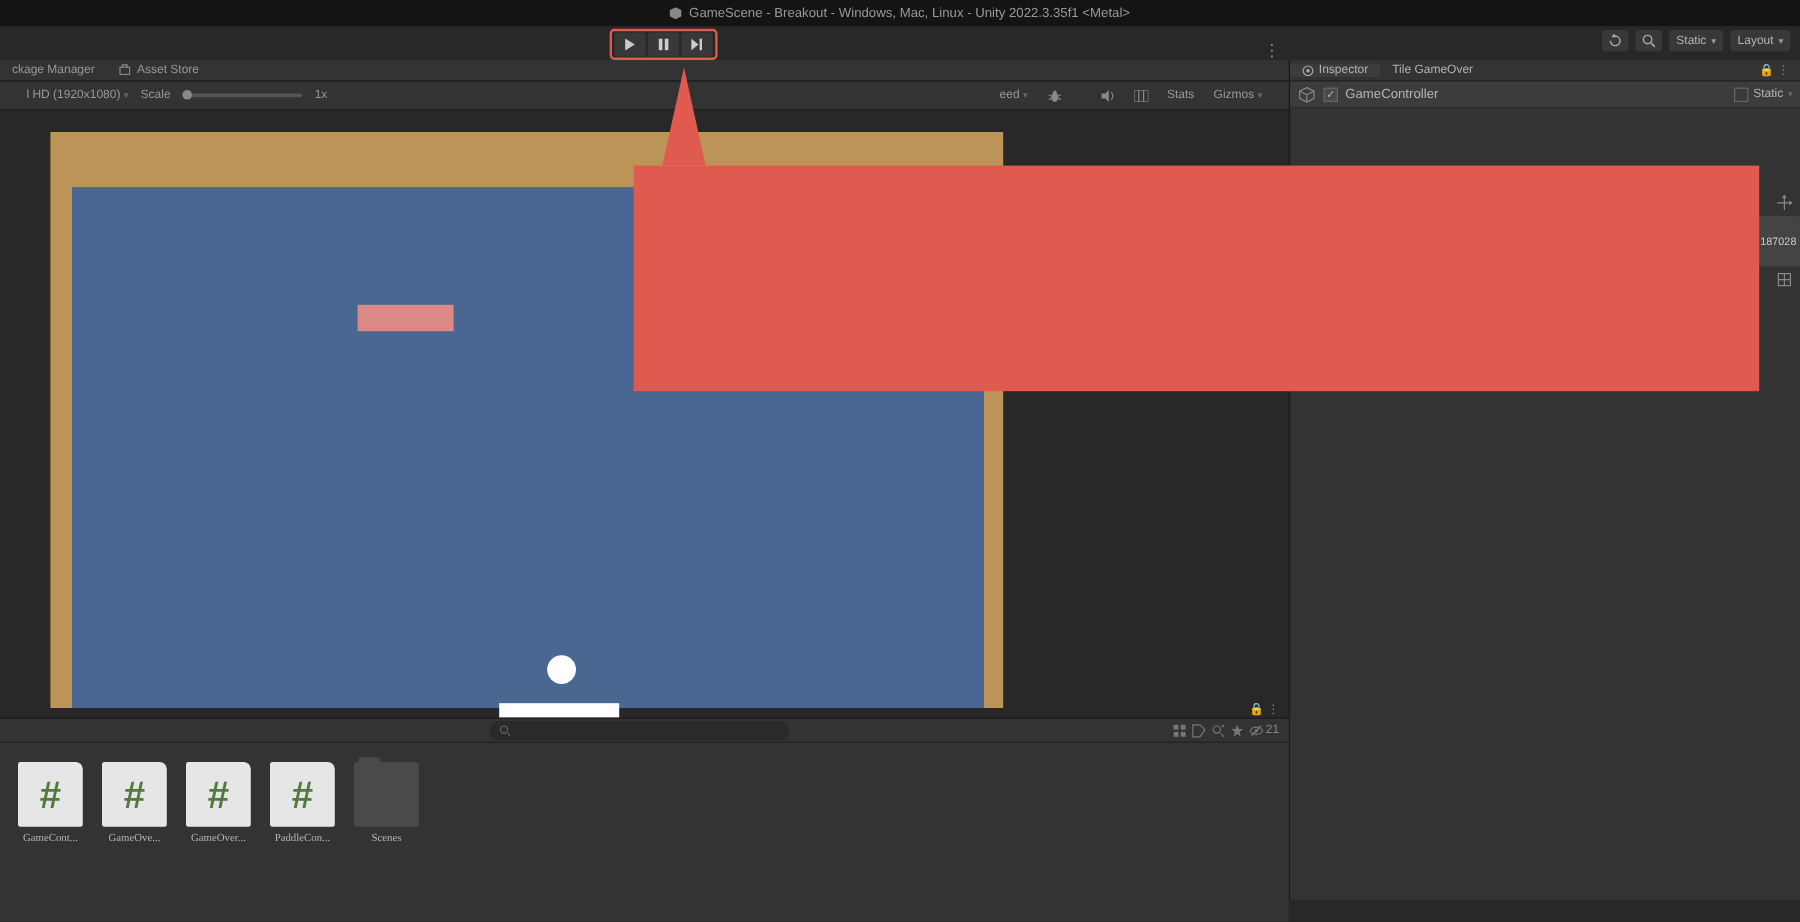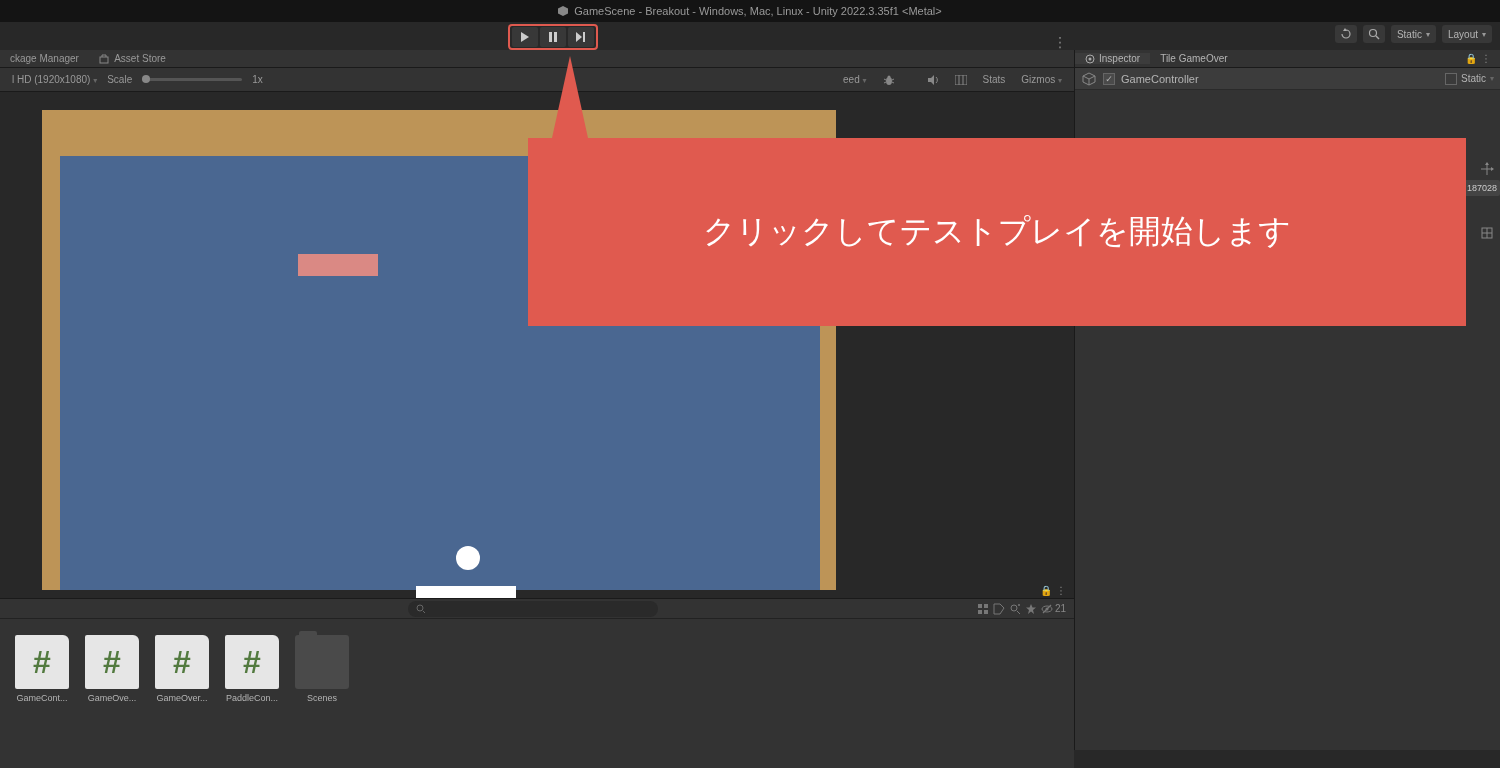--- a/index.html
+++ b/index.html
@@ -17,21 +17,21 @@
 .tool-icon-btn { width: 22px; height: 18px; background: #383838; border-radius: 3px; display: flex; align-items: center; justify-content: center; }
 .dropdown-btn { height: 18px; background: #383838; border-radius: 3px; display: flex; align-items: center; padding: 0 6px; font-size: 10px; gap: 4px; }
 .dropdown-btn::after { content: "▾"; font-size: 8px; color: #999; }
 
 .tabs-row { height: 18px; background: #333; display: flex; align-items: center; border-bottom: 1px solid #1a1a1a; }
 .tab-item { padding: 0 10px; font-size: 10px; color: #999; }
 
 .main-layout { display: flex; height: calc(100% - 68px); }
 .center-panel { flex: 1; display: flex; flex-direction: column; position: relative; }
 
-.game-toolbar { height: 24px; background: #333; display: flex; align-items: center; padding: 0 12px; gap: 8px; font-size: 10px; color: #999; border-bottom: 1px solid #1a1a1a; }
+.game-toolbar { height: 24px; background: #333; display: flex; align-items: center; padding: 0 22px; gap: 8px; font-size: 10px; color: #999; border-bottom: 1px solid #1a1a1a; }
 .game-toolbar-left { display: flex; align-items: center; gap: 10px; }
 .game-toolbar-right { margin-left: auto; display: flex; align-items: center; gap: 16px; }
 .scale-slider { width: 100px; height: 3px; background: #555; border-radius: 2px; position: relative; }
 .scale-thumb { width: 8px; height: 8px; background: #888; border-radius: 50%; position: absolute; left: 0; top: -3px; }
 .dots-menu { position: absolute; right: 6px; top: -16px; font-size: 14px; color: #888; letter-spacing: 1px; }
 
 .game-viewport { flex: 1; background: #282828; position: relative; display: flex; align-items: center; justify-content: center; }
 .game-frame { position: absolute; left: 42px; top: 18px; width: 794px; height: 480px; background: #BD9457; }
 .game-inner { position: absolute; left: 18px; top: 46px; width: 760px; height: 434px; background: #4a6791; }
 .brick { position: absolute; left: 238px; top: 98px; width: 80px; height: 22px; background: #da8984; }
@@ -42,38 +42,38 @@
 .insp-tabs { height: 18px; display: flex; align-items: center; border-bottom: 1px solid #1a1a1a; }
 .insp-tab { padding: 0 10px; font-size: 10px; color: #b4b4b4; display: flex; align-items: center; gap: 4px; }
 .insp-tab.active { background: #3c3c3c; }
 .insp-lock { margin-left: auto; padding: 0 8px; font-size: 10px; color: #888; }
 
 .insp-header { height: 22px; display: flex; align-items: center; padding: 0 6px; gap: 6px; background: #3c3c3c; border-bottom: 1px solid #2a2a2a; font-size: 11px; }
 .cube-icon { width: 16px; height: 16px; display: flex; align-items: center; justify-content: center; }
 .checkbox { width: 12px; height: 12px; border: 1px solid #666; background: #4a4a4a; display: flex; align-items: center; justify-content: center; font-size: 9px; color: #b4b4b4; }
 .static-wrap { margin-left: auto; display: flex; align-items: center; gap: 4px; font-size: 10px; justify-content: space-between; }
 
-.insp-badge { position: absolute; right: 0; top: 32px; background: #444; color: #ccc; font-size: 9px; padding: 3px 3px; border-radius: 2px; }
+.insp-badge { position: absolute; right: 0; top: 32px; background: #444; color: #ccc; font-size: 9px; padding: 16px 3px; border-radius: 2px; }
 .insp-side-icons { position: absolute; right: 6px; top: 112px; display: flex; flex-direction: column; gap: 50px; }
 
 .callout { position: absolute; left: 528px; top: 138px; width: 938px; height: 188px; background: #e05a4f; color: #fff; display: flex; flex-direction: column; align-items: center; justify-content: center; font-size: 32px; line-height: 1.8; z-index: 100; }
 .callout-arrow { position: absolute; left: 552px; top: 56px; width: 0; height: 0; border-left: 18px solid transparent; border-right: 18px solid transparent; border-bottom: 82px solid #e05a4f; z-index: 99; }
 
 .project-panel { position: absolute; left: 0; bottom: 0; width: 1074px; height: 170px; background: #333; border-top: 1px solid #1a1a1a; }
 .proj-toolbar { height: 20px; display: flex; align-items: center; justify-content: flex-end; padding: 0 8px; gap: 6px; font-size: 10px; color: #888; }
 .proj-search { width: 250px; height: 16px; background: #2a2a2a; border-radius: 10px; display: flex; align-items: center; padding: 0 8px; margin-right: auto; margin-left: 400px; }
 .proj-icons-row { display: flex; gap: 4px; align-items: center; }
 .proj-eye { display: flex; align-items: center; gap: 2px; }
 .proj-content { display: flex; padding: 16px 12px 8px 12px; gap: 10px; }
 .asset-item { display: flex; flex-direction: column; align-items: center; gap: 4px; width: 60px; cursor: pointer; }
 .asset-icon { width: 54px; height: 54px; background: #e6e6e6; border-radius: 2px 6px 2px 2px; display: flex; align-items: center; justify-content: center; position: relative; }
 .asset-icon.folder { background: #4a4a4a; border-radius: 3px; }
 .asset-icon.folder::before { content: ""; position: absolute; top: -4px; left: 4px; width: 18px; height: 6px; background: #4a4a4a; border-radius: 2px 2px 0 0; }
 .hash { color: #527a3f; font-size: 32px; font-weight: bold; }
-.asset-label { font-size: 9px; color: #b4b4b4; white-space: nowrap; overflow: hidden; text-overflow: ellipsis; width: 60px; text-align: center; }
+.asset-label { font-size: 9px; color: #b4b4b4; white-space: nowrap; overflow: hidden; text-overflow: ellipsis; width: 60px; text-align: center; font-family: Liberation Serif, serif; }
 
 .menu-sep { font-size: 8px; color: #666; }
 </style>
 </head>
 <body>
 
 <div class="titlebar">
   <svg width="10" height="10" viewBox="0 0 10 10">
       <polygon points="5,0 10,2.5 10,7.5 5,10 0,7.5 0,2.5" fill="#888"></polygon>
     </svg>
@@ -295,14 +295,13 @@
     </div>
     <div class="asset-item">
       <div class="asset-icon folder"></div>
       <div class="asset-label">Scenes</div>
     </div>
   </div>
 </div>
 
 <div class="callout-arrow"></div>
 <div class="callout">
-  <div>クリックしてテストプレイを開始します</div>
 </div>
 
 </body></html>

